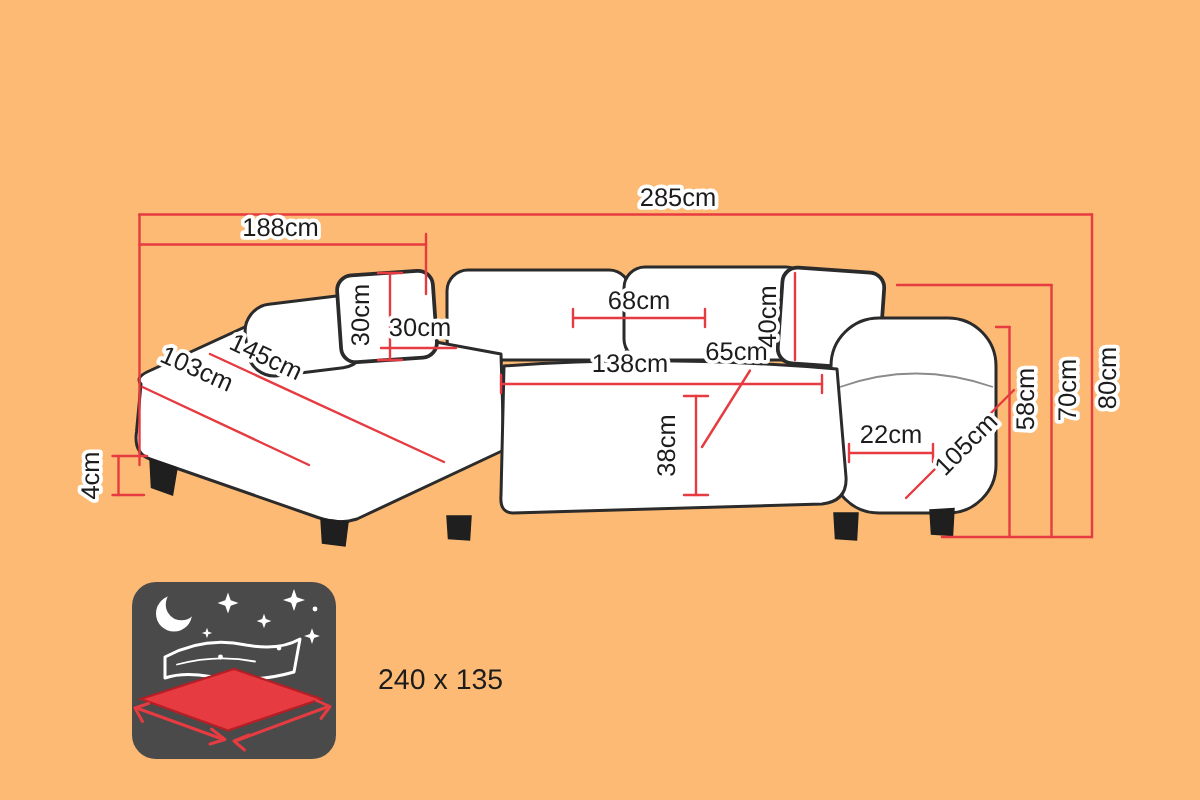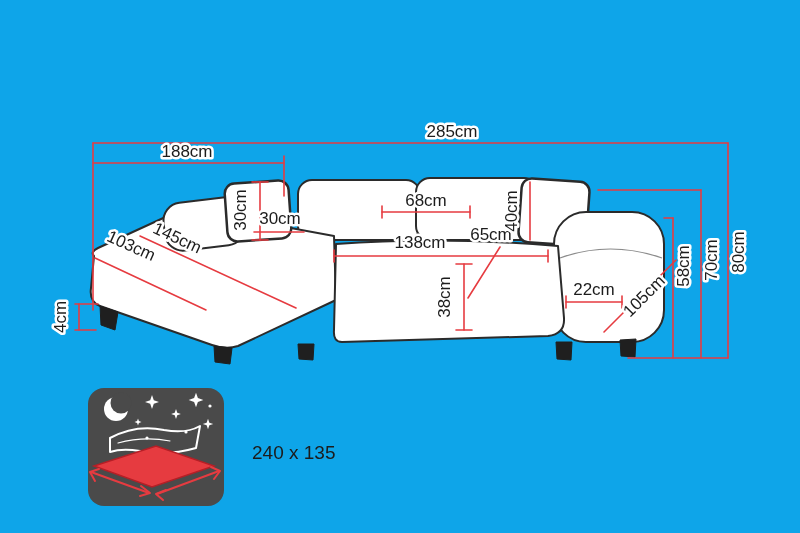--- a/index.html
+++ b/index.html
@@ -1,16 +1,16 @@
 <!DOCTYPE html>
 <html><head>
 <meta charset="utf-8">
 <style>
   html,body{margin:0;padding:0;background:#ffffff;}
-  .stage{width:800px;height:533px;position:relative;background:#0ea5e9;overflow:hidden;}
+  .stage{width:800px;height:533px;position:relative;background:#fdba74;overflow:hidden;}
   svg text{
     font-family:"Liberation Sans",sans-serif;
     font-size:17px;
     fill:#1c1c1c;
   }
   .halo{
     paint-order:stroke fill;
     stroke:#ffffff;
     stroke-width:5px;
     stroke-linejoin:round;

